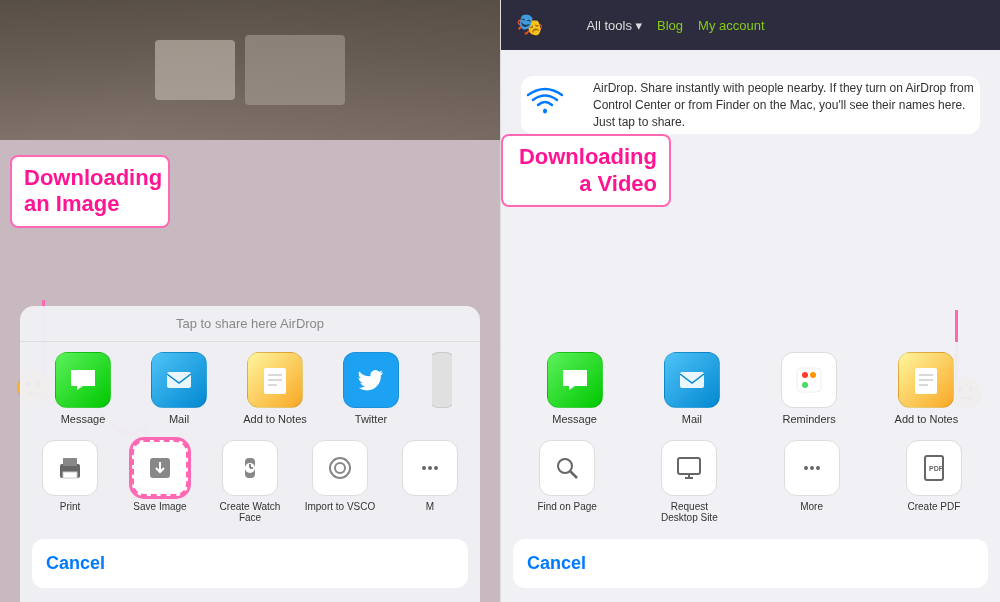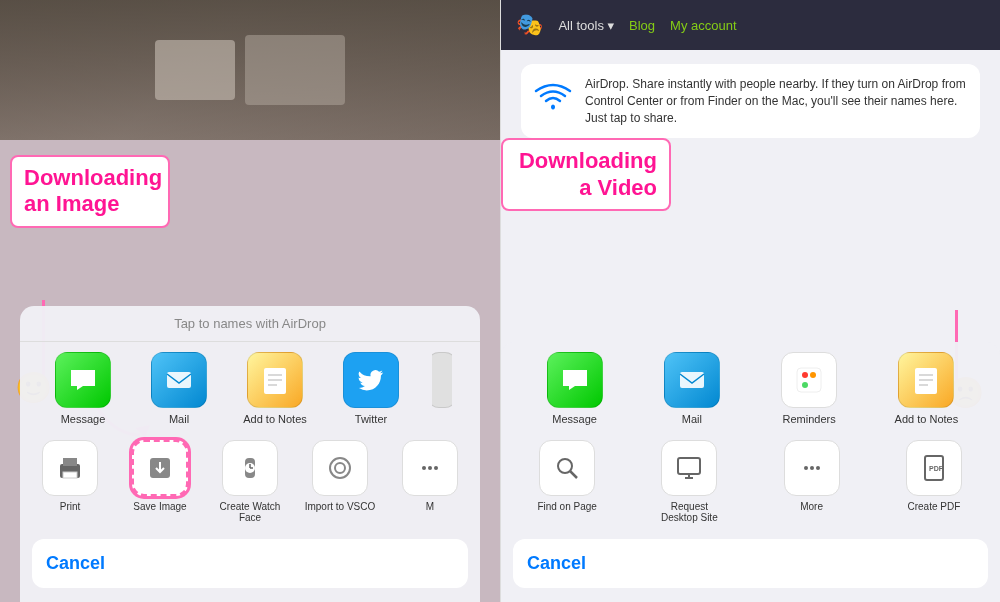--- a/index.html
+++ b/index.html
@@ -210,20 +210,21 @@
 
     .site-logo {
       font-size: 22px;
     }
 
     .site-nav {
       display: flex;
       gap: 15px;
       color: white;
       font-size: 13px;
+      margin-left: 28px;
     }
 
     .site-nav-item {
       color: #84cc16;
     }
 
     .site-nav-dropdown {
       display: flex;
       align-items: center;
       gap: 3px;
@@ -237,24 +238,24 @@
 
     .video-ready-title {
       color: white;
       font-size: 22px;
       font-weight: bold;
     }
 
     .airdrop-card {
       background: white;
       border-radius: 12px;
-      padding: 12px;
-      margin: 14px 20px 0;
-      display: flex;
-      gap: 12px;
+      padding: 4px;
+      margin: 26px 20px 0;
+      display: flex;
+      gap: 28px;
       align-items: flex-start;
     }
 
     .airdrop-wifi-icon {
       font-size: 30px;
       color: #007aff;
     }
 
     .airdrop-card-text {
       font-size: 12px;
@@ -311,21 +312,21 @@
 
   <div style="position:absolute;left:80px;top:385px;z-index:15;">
     <svg width="80" height="60" viewBox="0 0 80 60">
       <path d="M 10 10 Q 30 50 60 50" stroke="#ff69b4" stroke-width="3" fill="none" stroke-dasharray="none"></path>
       <polygon points="55,43 65,53 70,40" fill="#ff69b4"></polygon>
     </svg>
   </div>
 
   <div class="share-sheet">
     <div class="share-sheet-header">
-      <span>Tap to names with AirDrop</span>
+      <span>Tap to share here AirDrop</span>
     </div>
 
     <div class="app-row">
       <div class="app-item">
         <div class="app-icon icon-message">
           <svg width="32" height="32" viewBox="0 0 32 32">
               <rect width="32" height="32" rx="8" fill="none"></rect>
               <path d="M4 6h24v16H16l-6 4v-4H4z" fill="white"></path>
             </svg>
         </div>

